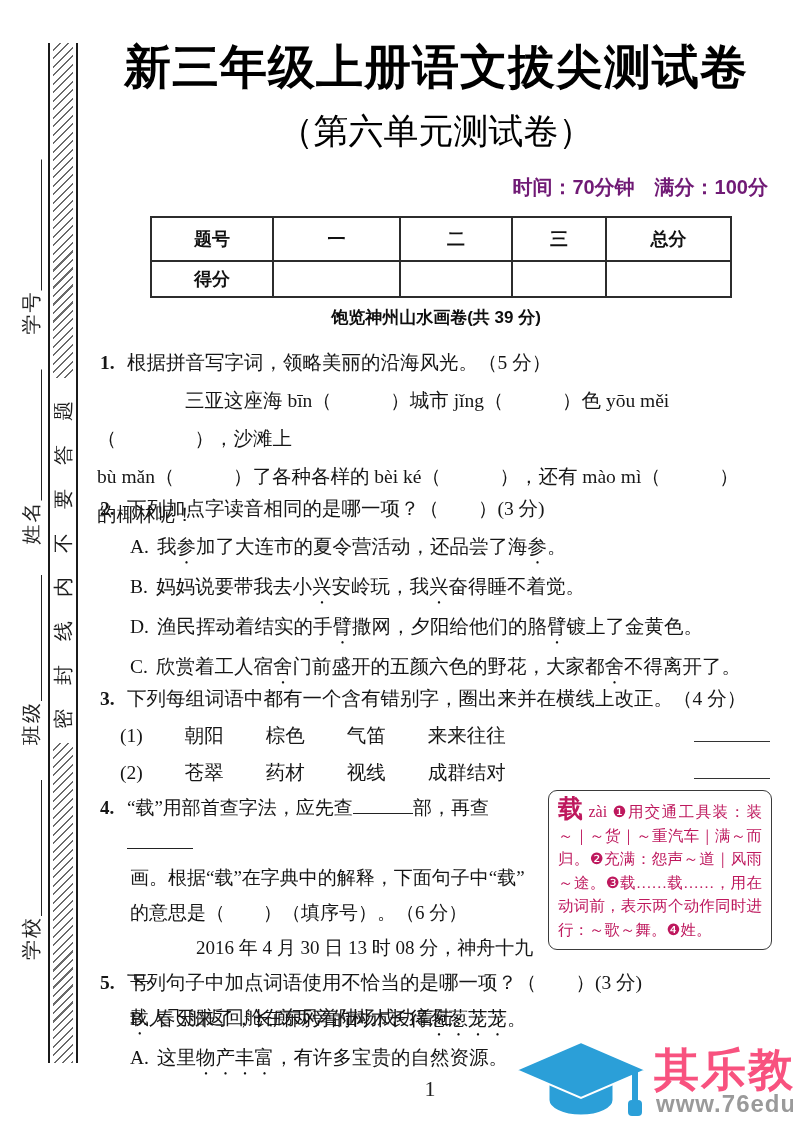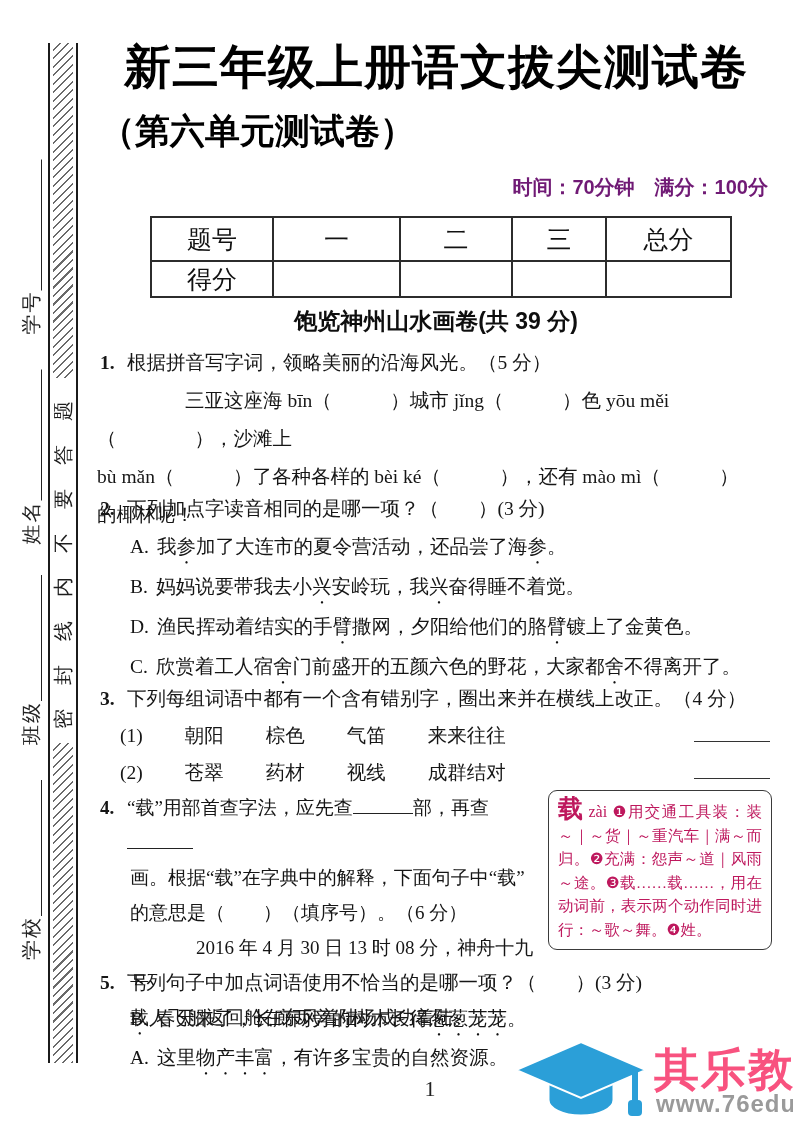--- a/index.html
+++ b/index.html
@@ -35,43 +35,43 @@
     transform:translate(-50%,-50%) rotate(-90deg);
     text-align:center;font-size:20px;letter-spacing:24px;color:#1d1d1d;white-space:nowrap;
   }
   
   .paper-title{
     position:absolute;left:100px;top:36px;width:672px;text-align:center;
     font-family:"Liberation Sans","DejaVu Sans",sans-serif;
     font-size:47px;font-weight:900;letter-spacing:1px;color:#000;
   }
   .paper-subtitle{
-    position:absolute;left:100px;top:108px;width:672px;
-    font-family:"Liberation Sans","DejaVu Sans",sans-serif;
-    font-size:35px;font-weight:700;color:#000;
+    position:absolute;left:100px;top:108px;width:672px;text-align:center;
+    font-family:"Liberation Sans","DejaVu Sans",sans-serif;
+    font-size:35px;font-weight:400;color:#000;
   }
   .paper-info{
     position:absolute;left:100px;top:174px;width:668px;text-align:right;
     font-family:"Liberation Sans","DejaVu Sans",sans-serif;
     font-size:20px;font-weight:700;color:#701a75;
   }
   
   .score-table{
     position:absolute;left:150px;top:216px;border-collapse:collapse;
-    font-size:25px;font-weight:400;color:#111;
+    font-size:18px;font-weight:700;color:#111;
   }
   .score-table td{border:2px solid #2c2c2c;text-align:center;padding:0;}
   .score-table .r1 td{height:42px;}
   .score-table .r2 td{height:34px;}
   .c0{width:120px;} .c1{width:125px;} .c2{width:110px;} .c3{width:92px;} .c4{width:123px;}
   
   .section-title{
     position:absolute;left:100px;top:306px;width:672px;text-align:center;
     font-family:"Liberation Sans","DejaVu Sans",sans-serif;
-    font-size:23px;font-weight:800;color:#0e0e0e;
+    font-size:17px;font-weight:800;color:#0e0e0e;
   }
   .q{position:absolute;left:100px;width:672px;font-size:19.5px;line-height:38px;color:#161616;}
   .q-stem{display:flex;}
   .qnum{width:27px;font-weight:700;flex:none;}
   .stem-text{flex:1;}
   .opt{padding-left:30px;}
   .opt-label{margin-right:8px;}
   .em{
     text-emphasis:filled dot #111;text-emphasis-position:under right;
     -webkit-text-emphasis:filled dot #111;-webkit-text-emphasis-position:under right;

